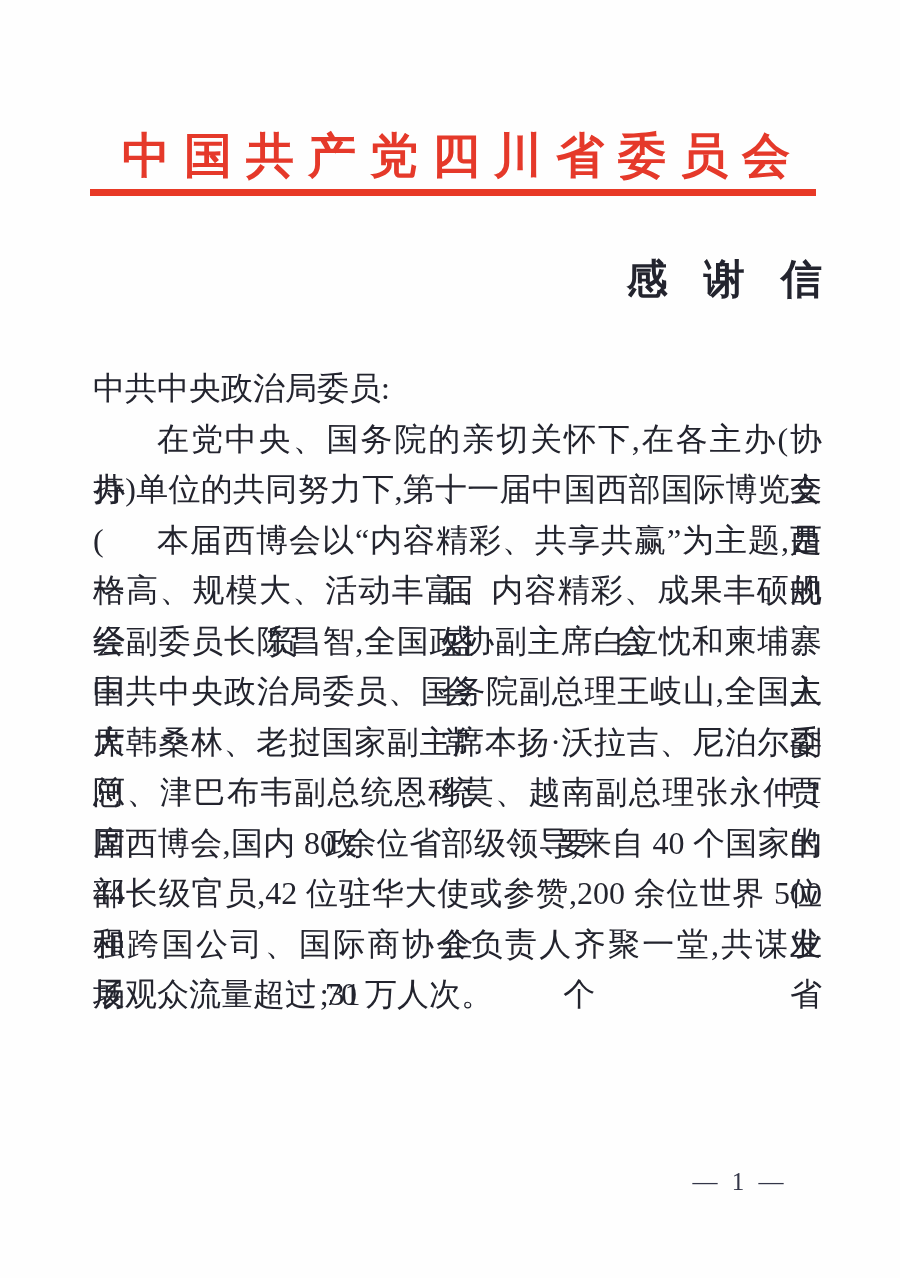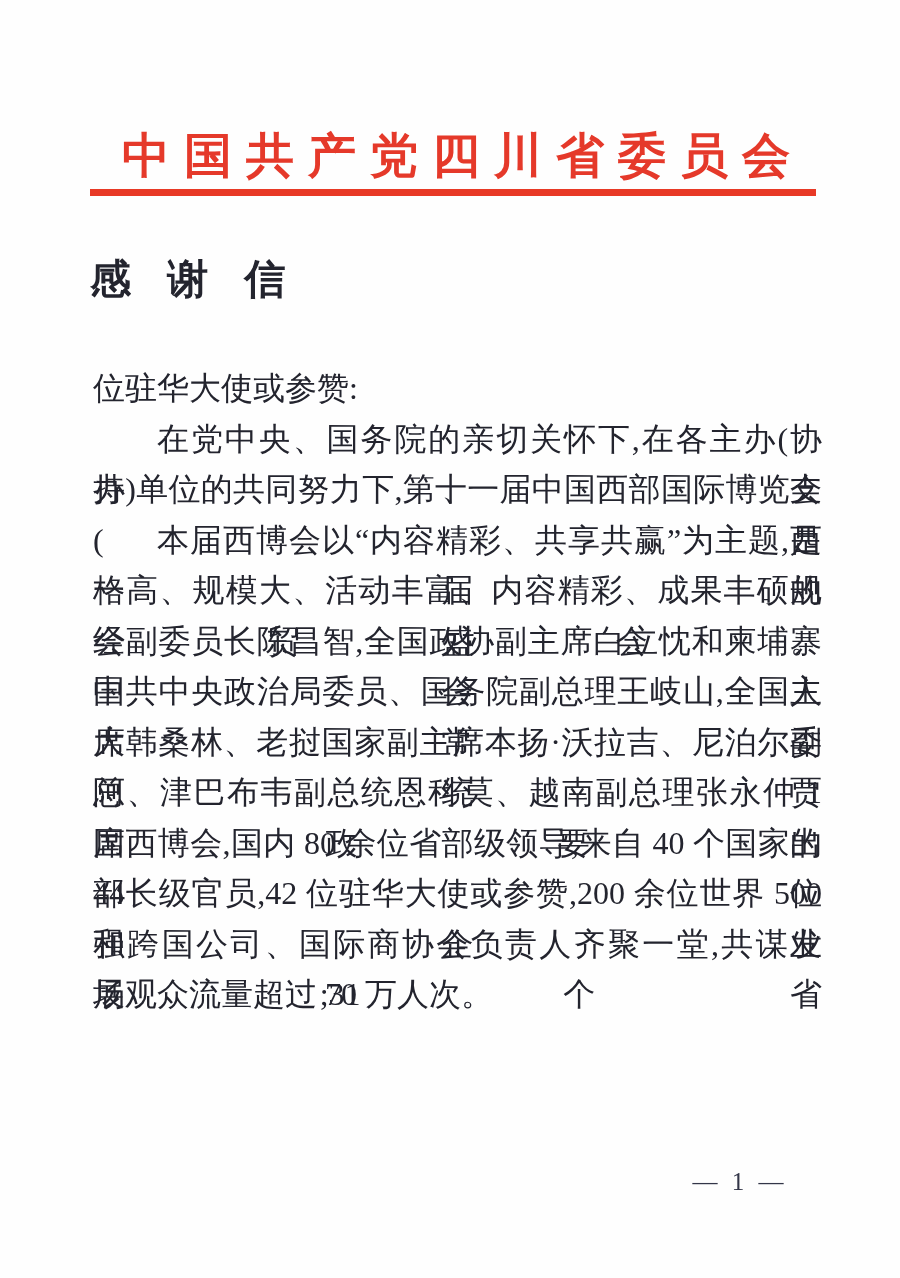--- a/index.html
+++ b/index.html
@@ -42,21 +42,21 @@
     width: 726px;
     height: 7px;
     background: var(--rule-red);
   }
   
   .letter-title {
     position: absolute;
     top: 252px;
     left: 90px;
     width: 732px;
-    text-align: left;
+    text-align: right;
     color: var(--ink);
     font-size: 41px;
     font-weight: bold;
     word-spacing: 26px;
     white-space: nowrap;
   }
   
   .body-lines {
     position: absolute;
     top: 363px;
@@ -95,21 +95,21 @@
 
 <div class="page">
 
   <div class="org-header">中国共产党四川省委员会</div>
 
   <div class="red-rule"></div>
 
   <div class="letter-title">感  谢  信</div>
 
   <div class="body-lines">
-      <div class="bline">位驻华大使或参赞:</div>
+      <div class="bline">中共中央政治局委员:</div>
       <div class="bline indent just">在党中央、国务院的亲切关怀下,在各主办(协办、支</div>
       <div class="bline just">持)单位的共同努力下,第十一届中国西部国际博览会(西</div>
       <div class="bline indent just">本届西博会以“内容精彩、共享共赢”为主题,是一届规</div>
       <div class="bline just">格高、规模大、活动丰富、内容精彩、成果丰硕的经贸盛会。</div>
       <div class="bline just">会副委员长陈昌智,全国政协副主席白立忱和柬埔寨国会主</div>
       <div class="bline just">中共中央政治局委员、国务院副总理王岐山,全国人大常委</div>
       <div class="bline just">席韩桑林、老挝国家副主席本扬·沃拉吉、尼泊尔副总统贾</div>
       <div class="bline just">阿、津巴布韦副总统恩科莫、越南副总理张永仲 1 国政要出</div>
       <div class="bline just">席西博会,国内 80 余位省部级领导,来自 40 个国家的 44 位</div>
       <div class="bline just">部长级官员,42 位驻华大使或参赞,200 余位世界 500 强企业</div>

